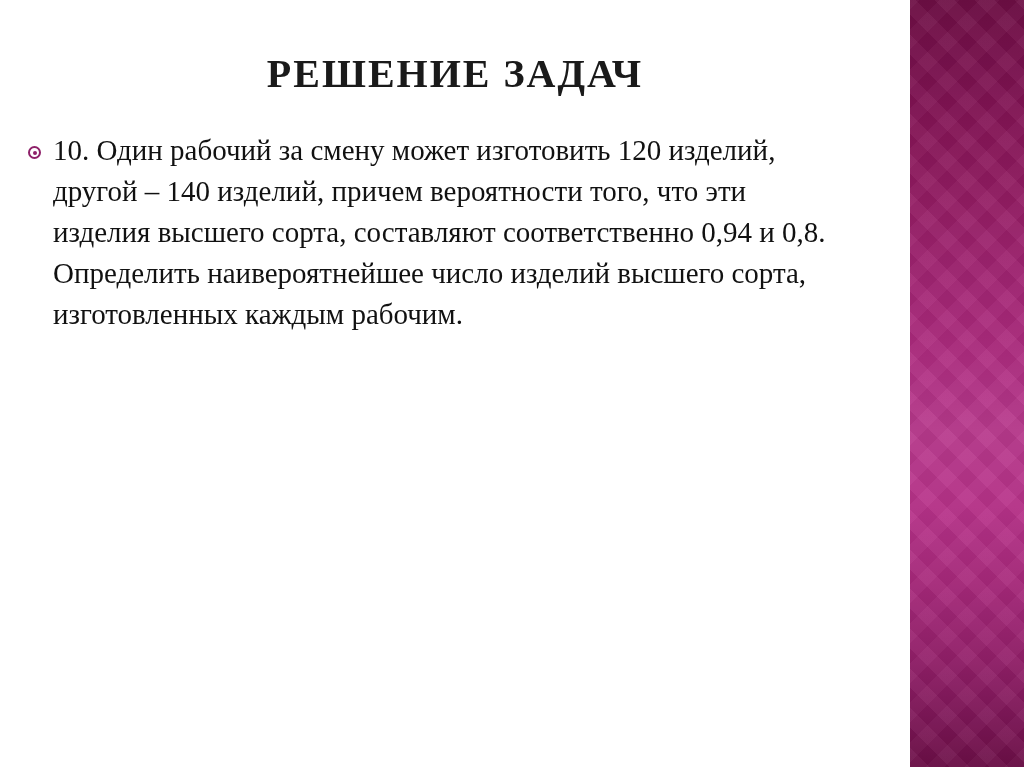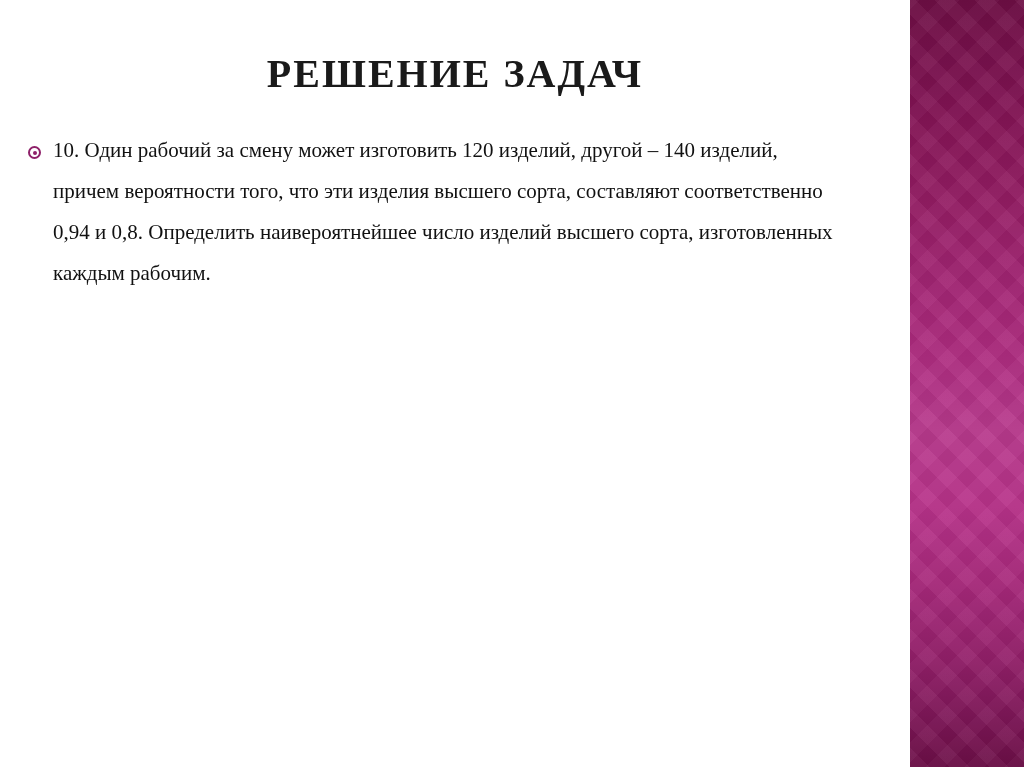--- a/index.html
+++ b/index.html
@@ -109,21 +109,21 @@
     left: 50%;
     top: 50%;
     transform: translate(-50%, -50%);
     width: 4px;
     height: 4px;
     border-radius: 50%;
     background: #8e2069;
   }
   .bullet-text {
     font-family: "Liberation Serif", serif;
-    font-size: 21px;
+    font-size: 29px;
     line-height: 41px;
     color: #111111;
     text-align: left;
     max-width: 790px;
   }
 </style>
 </head>
 <body>
 
 <div class="slide">

